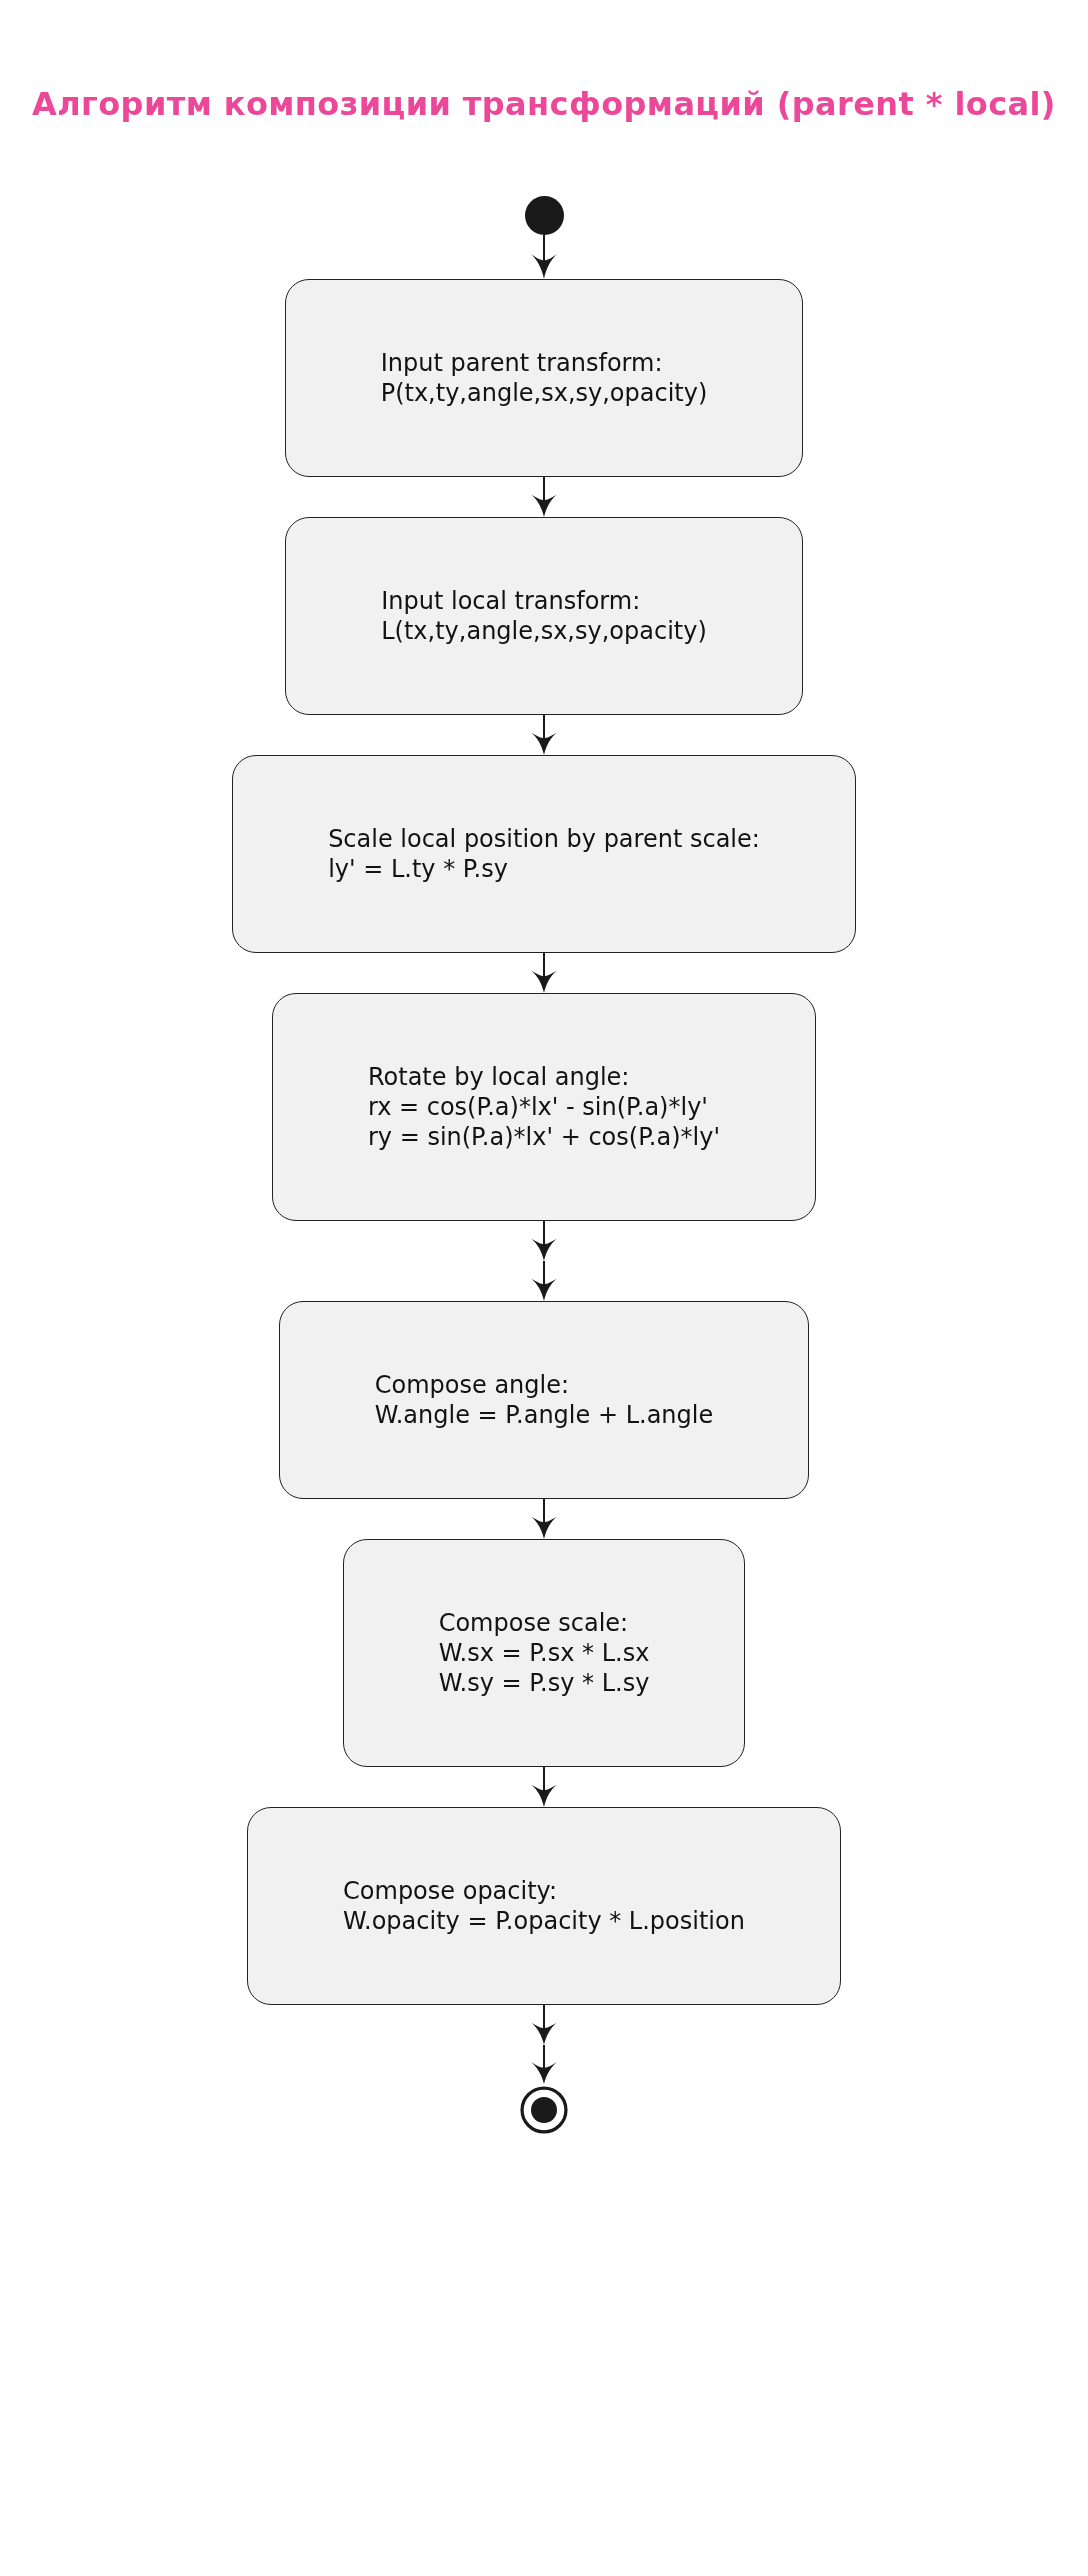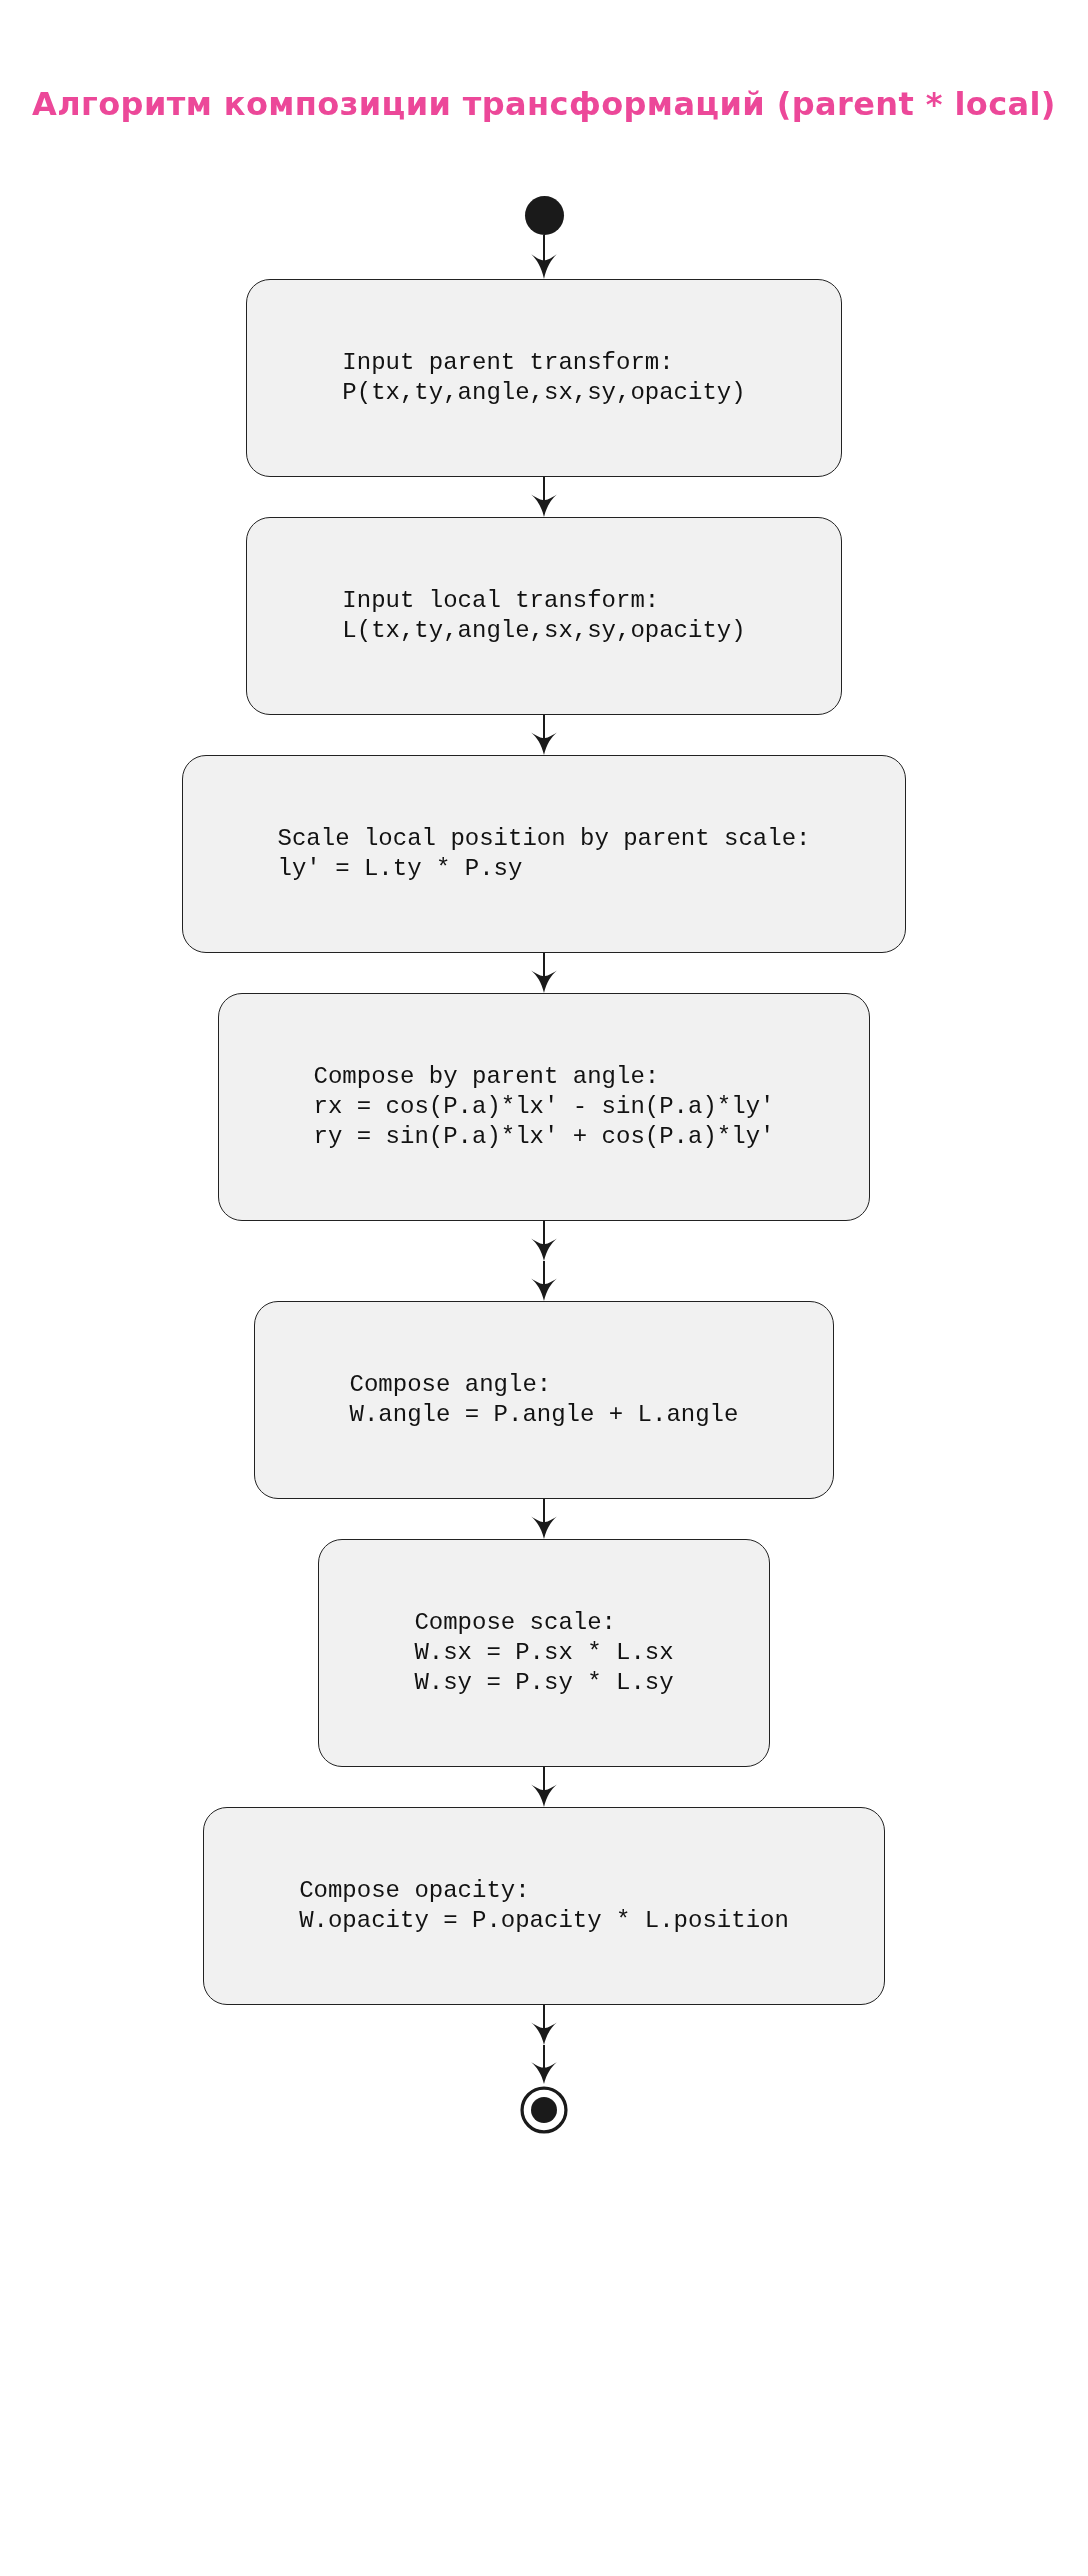--- a/index.html
+++ b/index.html
@@ -47,21 +47,20 @@
     box-sizing:border-box;
     background:var(--node-fill);
     border:1.6px solid var(--node-border);
     border-radius:24px;
     padding:68px 95px;
     color:var(--ink);
     font-size:24px;
     line-height:30px;
     text-align:left;
     white-space:nowrap;
-    font-family:Liberation Mono, monospace;
   }
   .node-line{min-height:30px;}
   .end-node{flex:0 0 auto;display:block;}
 </style>
 </head>
 <body>
 
 <div class="diagram-title">Алгоритм композиции трансформаций (parent * local)</div>
 
 <div class="flow">
@@ -97,21 +96,21 @@
     <div class="node-line">Scale local position by parent scale:</div>
     <div class="node-line">ly' = L.ty * P.sy</div>
   </div>
 
   <svg class="connector" width="32" height="40" viewBox="0 0 40 50" preserveAspectRatio="none">
     <line x1="20" y1="0" x2="20" y2="32" stroke="#1A1A1A" stroke-width="2.5"></line>
     <path d="M20,50 C17,37 11,28 4,22 C12,27 16,29 20,29 C24,29 28,27 36,22 C29,28 23,37 20,50 Z" fill="#1A1A1A"></path>
   </svg>
 
   <div class="node">
-    <div class="node-line">Compose by parent angle:</div>
+    <div class="node-line">Rotate by local angle:</div>
     <div class="node-line">rx = cos(P.a)*lx' - sin(P.a)*ly'</div>
     <div class="node-line">ry = sin(P.a)*lx' + cos(P.a)*ly'</div>
   </div>
 
   <svg class="connector" width="32" height="40" viewBox="0 0 40 50" preserveAspectRatio="none">
     <line x1="20" y1="0" x2="20" y2="32" stroke="#1A1A1A" stroke-width="2.5"></line>
     <path d="M20,50 C17,37 11,28 4,22 C12,27 16,29 20,29 C24,29 28,27 36,22 C29,28 23,37 20,50 Z" fill="#1A1A1A"></path>
   </svg>
 
 

